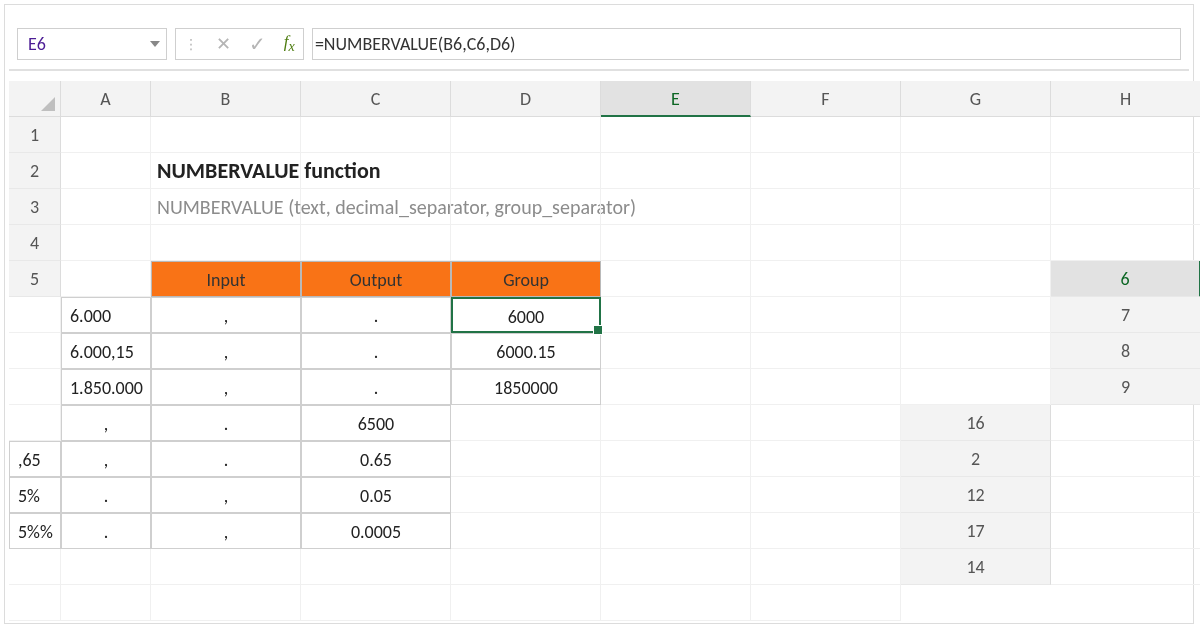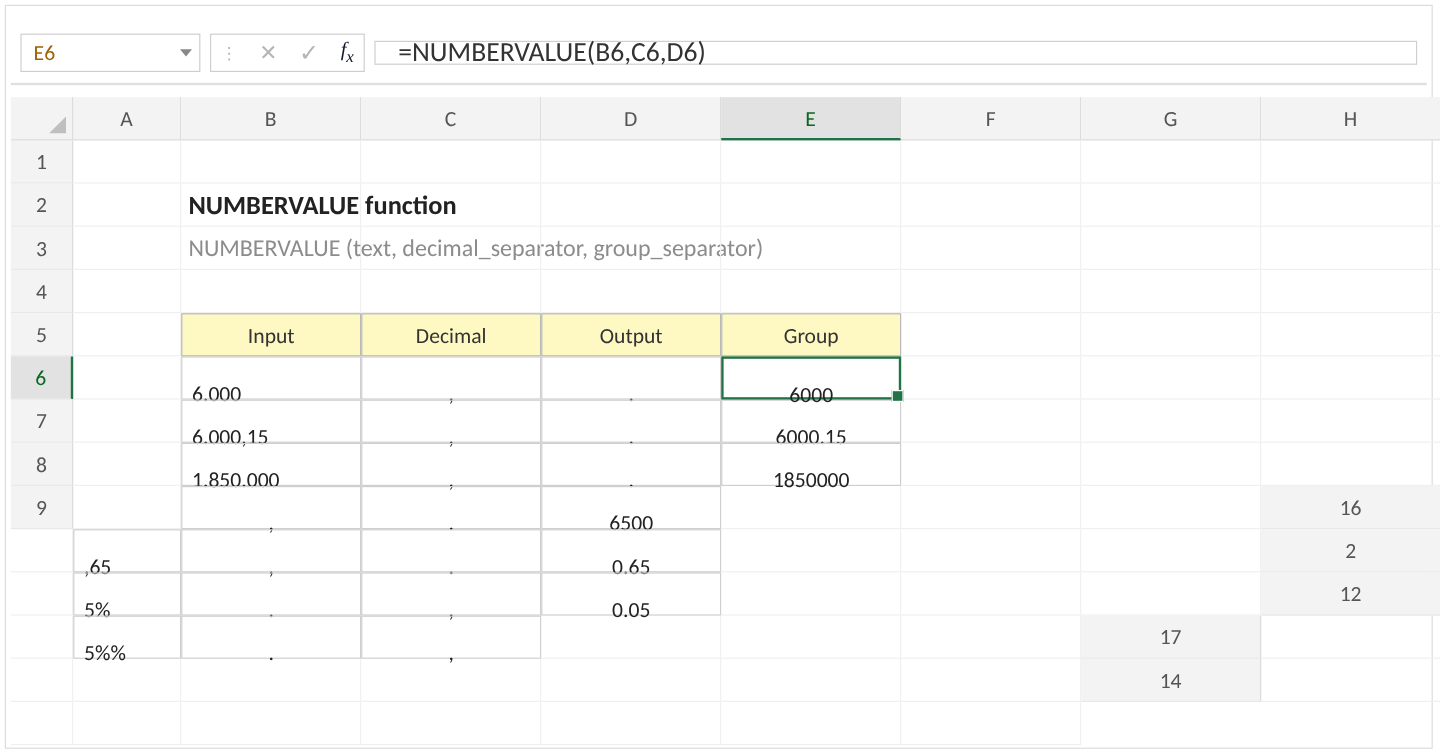--- a/index.html
+++ b/index.html
@@ -34,49 +34,49 @@
   .name-box-wrap {
     display: flex;
     align-items: center;
     width: 150px;
     height: 32px;
     border: 1px solid #cfcfcf;
     background: #fff;
     padding: 0 6px 0 10px;
     justify-content: space-between;
   }
-  .name-box-text { color: #a16207; font-size: 18px; }
+  .name-box-text { color: #4c1d95; font-size: 18px; }
   .chev {
     width: 0; height: 0;
     border-left: 5px solid transparent;
     border-right: 5px solid transparent;
     border-top: 6px solid #888;
   }
   .fb-icons {
     display: flex;
     align-items: center;
     height: 32px;
     border: 1px solid #cfcfcf;
     background: #fff;
     padding: 0 8px;
     gap: 18px;
     color: #b5b5b5;
   }
   .fb-icons .dots { letter-spacing: 0; font-size: 14px; }
-  .fx { font-style: italic; font-family: "Times New Roman", serif; font-size: 17px; color: #0f172a; }
+  .fx { font-style: italic; font-family: "Times New Roman", serif; font-size: 17px; color: #4d7c0f; }
   .formula-input {
     flex: 1;
-    height: 20px;
+    height: 32px;
     border: 1px solid #cfcfcf;
     background: #fff;
     display: flex;
     align-items: center;
-    padding: 0 19px;
+    padding: 0 2px;
     color: #333;
-    font-size: 23px;
+    font-size: 18px;
   }
   .divider {
     position: absolute;
     top: 64px;
     left: 4px; right: 4px;
     border-top: 2px solid #e0e0e0;
   }
 
   
   .sheet {
@@ -130,29 +130,29 @@
     color: #333;
     overflow: visible;
     white-space: nowrap;
     position: relative;
   }
   .bold-title { font-weight: 700; color:#222; font-size: 22px; }
   .subtitle { color:#8c8c8c; font-size: 20px; }
 
   
   .th {
-    background: #fef9c3;
+    background: #f97316;
     border: 1px solid #b9b9b9;
     text-align: center;
     font-size: 18px;
     color:#333;
   }
   .td {
     border: 1px solid #cfcfcf;
-    padding: 12px 8px;
+    padding: 0 8px;
     color:#222;
   }
   .td.center { text-align: center; }
 
   
   .sel {
     border: 2px solid #217346 !important;
     z-index: 5;
   }
   .sel::after {
@@ -234,21 +234,20 @@
     <div class="cell"></div>
     <div class="cell"></div>
     <div class="cell"></div>
     <div class="cell"></div>
     <div class="cell"></div>
     <div class="cell"></div>
 
     <div class="rowhead">5</div>
     <div class="cell"></div>
     <div class="cell th">Input</div>
-    <div class="cell th">Decimal</div>
     <div class="cell th">Output</div>
     <div class="cell th">Group</div>
     <div class="cell"></div>
     <div class="cell"></div>
     <div class="cell"></div>
 
     <div class="rowhead active">6</div>
     <div class="cell"></div>
     <div class="cell td">6.000</div>
     <div class="cell td center">,</div>
@@ -305,20 +304,21 @@
     <div class="cell td center">0.05</div>
     <div class="cell"></div>
     <div class="cell"></div>
     <div class="cell"></div>
 
     <div class="rowhead">12</div>
     <div class="cell"></div>
     <div class="cell td">5%%</div>
     <div class="cell td center">.</div>
     <div class="cell td center">,</div>
+    <div class="cell td center">0.0005</div>
     <div class="cell"></div>
     <div class="cell"></div>
     <div class="cell"></div>
 
     <div class="rowhead">17</div>
     <div class="cell"></div>
     <div class="cell"></div>
     <div class="cell"></div>
     <div class="cell"></div>
     <div class="cell"></div>

